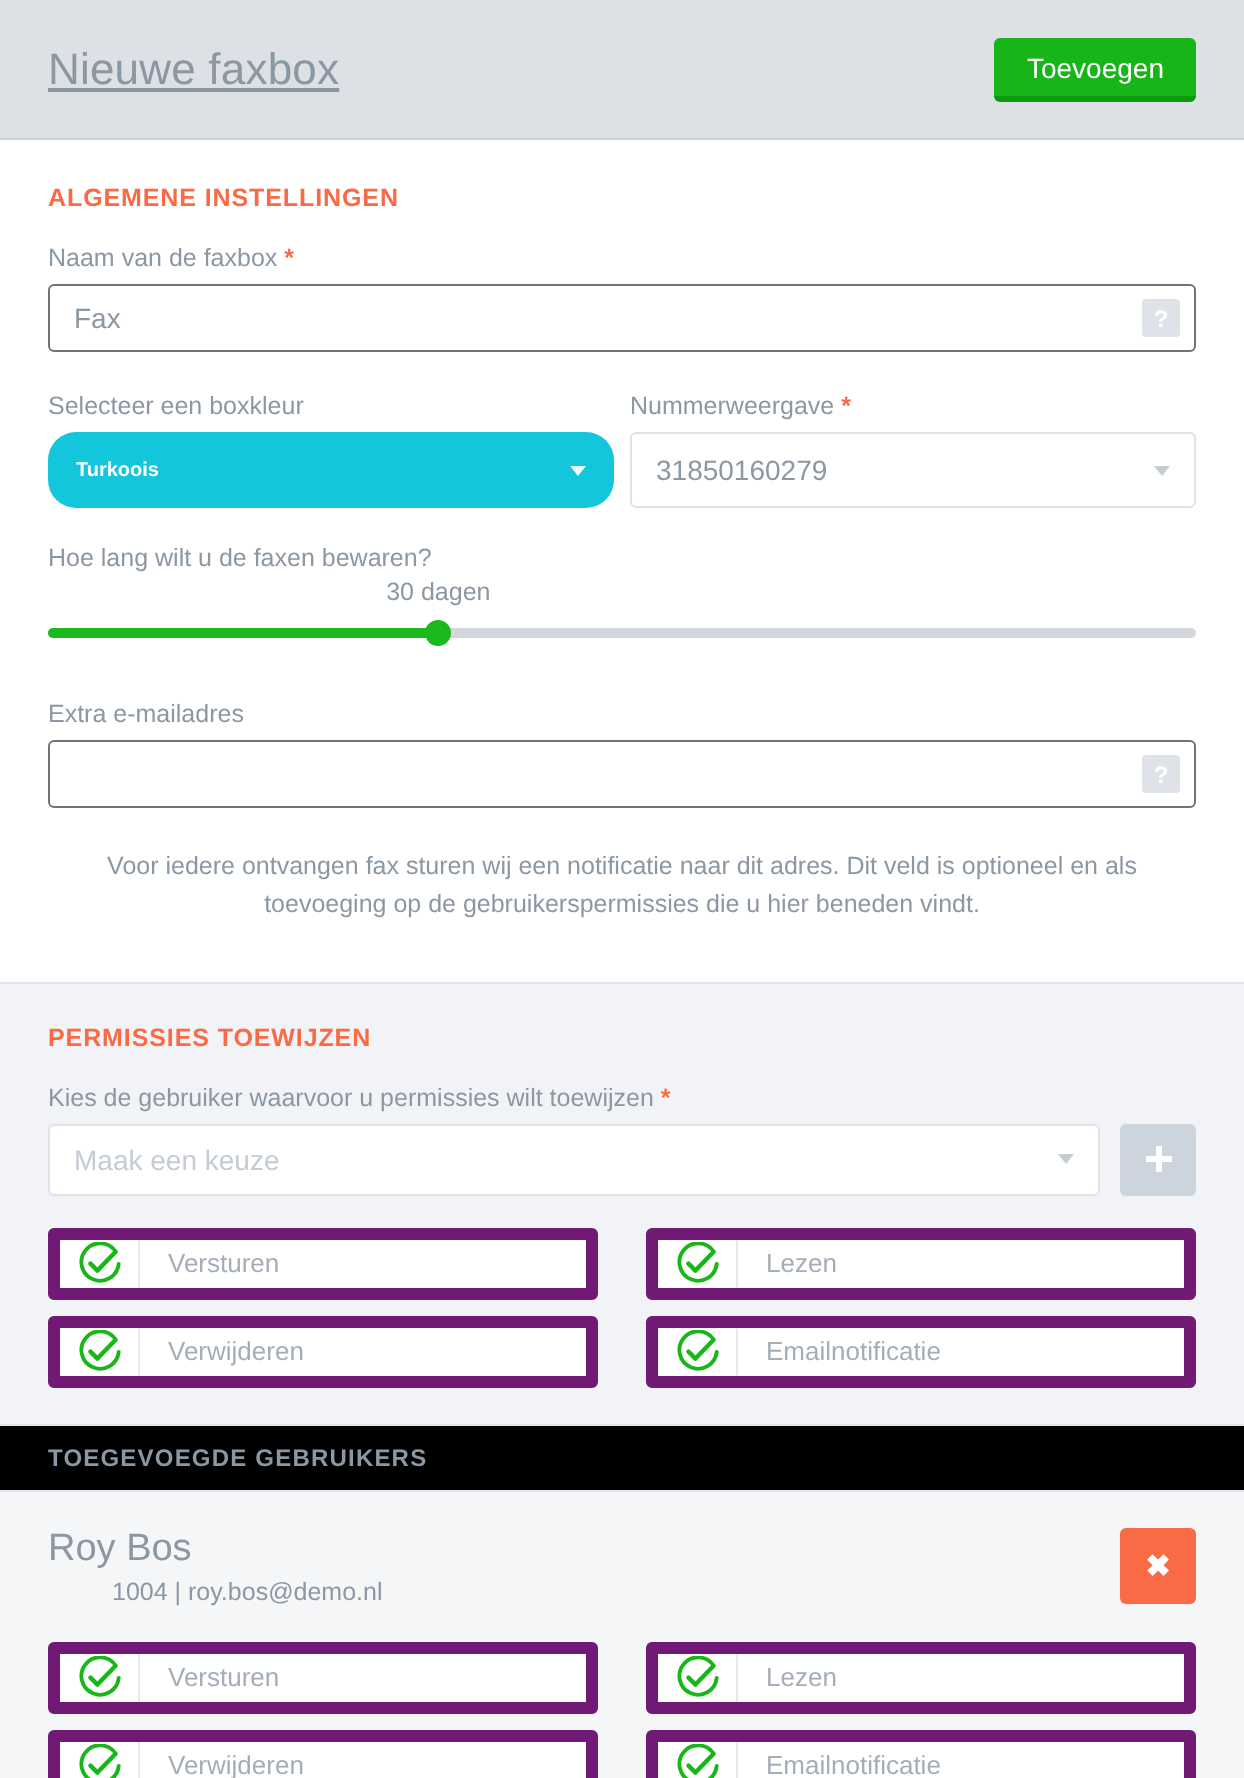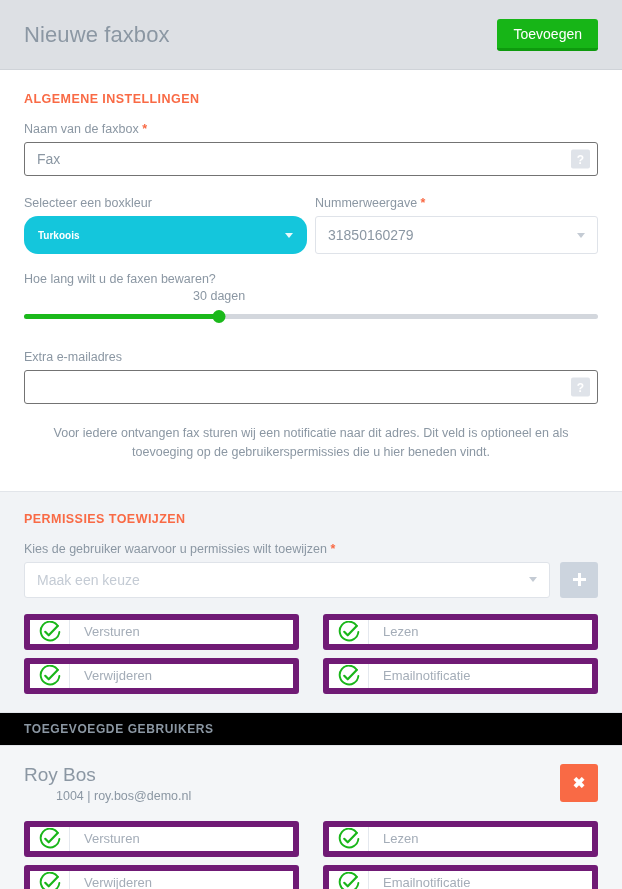--- a/index.html
+++ b/index.html
@@ -25,20 +25,21 @@
     display: flex;
     align-items: center;
     justify-content: space-between;
     padding: 0 24px;
   }
   .title-text {
     font-size: 22px;
     color: #8b97a3;
     font-weight: 400;
     letter-spacing: .1px;
+    text-decoration: underline;
   }
   .add-button {
     background: #17b517;
     border: none;
     border-bottom: 3px solid #0e9a0e;
     border-radius: 3px;
     color: #ffffff;
     font-size: 14px;
     font-family: "Liberation Sans", sans-serif;
     padding: 8px 16px 7px 16px;
@@ -270,21 +271,21 @@
     color: #8b97a3;
     letter-spacing: .6px;
     text-transform: uppercase;
   }
   .user-block {
     background: #f4f6f8;
     padding: 18px 24px 18px 24px;
   }
   .user-top {
     display: flex;
-    align-items: flex-start;
+    align-items: center;
     justify-content: space-between;
     margin-bottom: 18px;
   }
   .user-name {
     font-size: 19px;
     color: #8b97a3;
     font-weight: 400;
     margin-bottom: 3px;
   }
   .user-meta {

